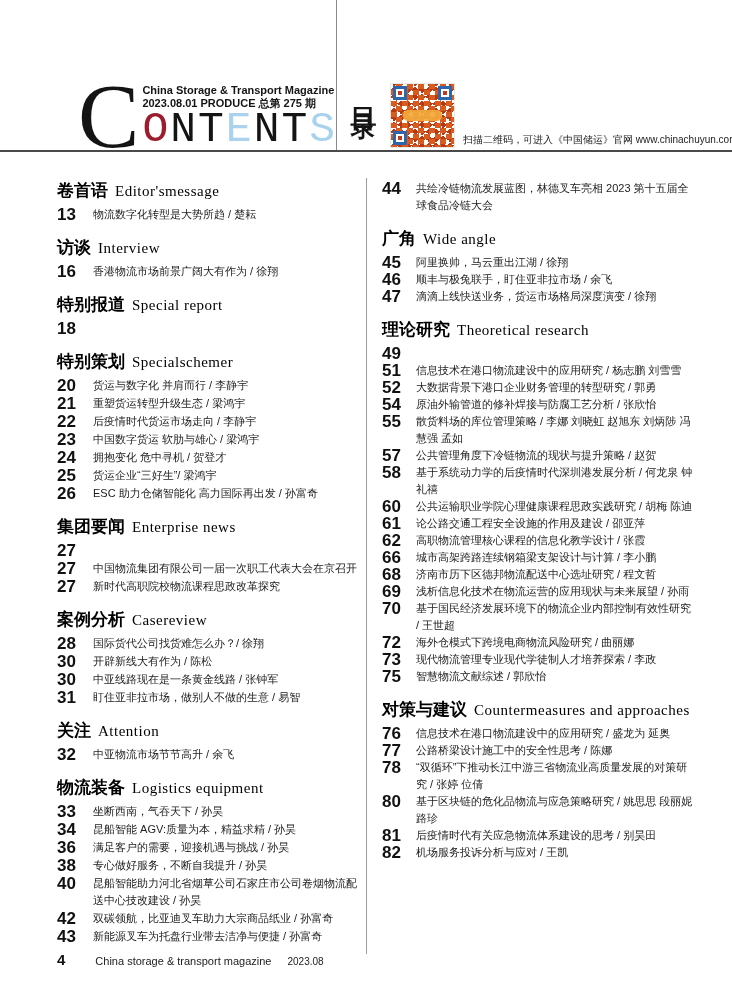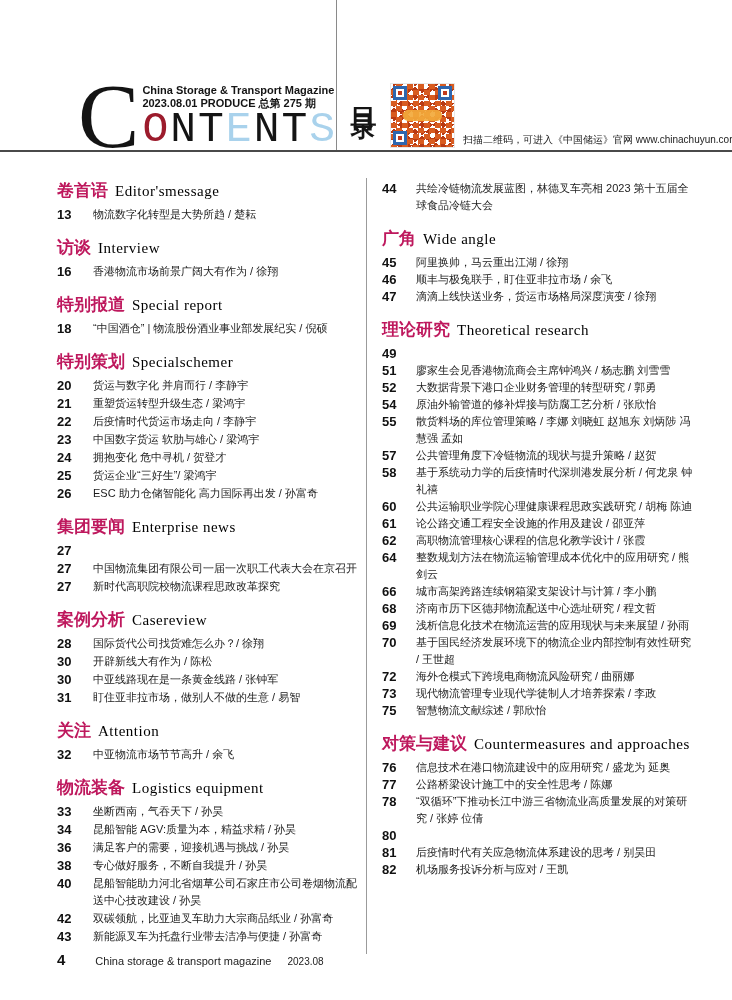--- a/index.html
+++ b/index.html
@@ -35,24 +35,24 @@
   .finder.bl{left:2px;bottom:2px;}
   .qr-logo{position:absolute;left:12px;top:26px;width:39px;height:11px;background:#f2a93b;border-radius:5px;opacity:.92;}
   .qr-caption{position:absolute;left:463px;top:133px;font-size:10px;color:#222;white-space:nowrap;}
   
   .col{position:absolute;top:180px;}
   #col-left{left:57px;width:303px;}
   #col-right{left:382px;width:312px;}
   .col-divider{position:absolute;left:366px;top:178px;width:1px;height:776px;background:#9b9b9b;}
   .sec-head{margin:14px 0 4px;white-space:nowrap;line-height:21px;}
   .toc-section:first-child .sec-head{margin-top:0;}
-  .sec-zh{font-size:17px;font-weight:bold;color:#be185d;}
+  .sec-zh{font-size:17px;font-weight:bold;color:#000000;}
   .sec-en{font-family:"Liberation Serif", serif;font-size:15px;color:#000000;margin-left:7px;letter-spacing:.5px;}
   .item{display:flex;font-size:11px;line-height:17px;margin:0 0 1px;}
-  .item .num{flex:none;width:36px;font-weight:bold;font-size:13px;color:#111;}
+  .item .num{flex:none;width:36px;font-weight:bold;font-size:17px;color:#111;}
   .item .txt{flex:1;color:#1c1c1c;}
   #col-right .item{margin-bottom:0;}
   #col-right .item .num{width:34px;}
   
   .footer{position:absolute;left:57px;top:951px;display:flex;align-items:baseline;}
   .page-num{font-size:15px;font-weight:bold;color:#111;}
   .foot-mag{font-size:11px;color:#222;margin-left:30px;}
   .foot-date{font-size:10px;color:#222;margin-left:16px;}
 </style>
 </head>
@@ -94,21 +94,20 @@
         <div class="sec-head"><span class="sec-zh">访谈</span><span class="sec-en">Interview</span></div>
         <div class="item">
           <span class="num">16</span>
           <span class="txt">香港物流市场前景广阔大有作为 / 徐翔</span>
         </div>
       </section>
       <section class="toc-section">
         <div class="sec-head"><span class="sec-zh">特别报道</span><span class="sec-en">Special report</span></div>
         <div class="item">
           <span class="num">18</span>
-          <span class="txt">“中国酒仓” | 物流股份酒业事业部发展纪实 / 倪硕</span>
         </div>
       </section>
       <section class="toc-section">
         <div class="sec-head"><span class="sec-zh">特别策划</span><span class="sec-en">Specialschemer</span></div>
         <div class="item">
           <span class="num">20</span>
           <span class="txt">货运与数字化 并肩而行 / 李静宇</span>
         </div>
         <div class="item">
           <span class="num">21</span>
@@ -230,21 +229,21 @@
           <span class="txt">滴滴上线快送业务，货运市场格局深度演变 / 徐翔</span>
         </div>
       </section>
       <section class="toc-section">
         <div class="sec-head"><span class="sec-zh">理论研究</span><span class="sec-en">Theoretical research</span></div>
         <div class="item">
           <span class="num">49</span>
         </div>
         <div class="item">
           <span class="num">51</span>
-          <span class="txt">廖家生会见香港物流商会主席钟鸿兴 / 杨志鹏 刘雪雪</span>
+          <span class="txt">信息技术在港口物流建设中的应用研究 / 杨志鹏 刘雪雪</span>
         </div>
         <div class="item">
           <span class="num">52</span>
           <span class="txt">大数据背景下港口企业财务管理的转型研究 / 郭勇</span>
         </div>
         <div class="item">
           <span class="num">54</span>
           <span class="txt">原油外输管道的修补焊接与防腐工艺分析 / 张欣怡</span>
         </div>
         <div class="item">
@@ -265,24 +264,20 @@
         </div>
         <div class="item">
           <span class="num">61</span>
           <span class="txt">论公路交通工程安全设施的作用及建设 / 邵亚萍</span>
         </div>
         <div class="item">
           <span class="num">62</span>
           <span class="txt">高职物流管理核心课程的信息化教学设计 / 张霞</span>
         </div>
         <div class="item">
-          <span class="num">64</span>
-          <span class="txt">整数规划方法在物流运输管理成本优化中的应用研究 / 熊剑云</span>
-        </div>
-        <div class="item">
           <span class="num">66</span>
           <span class="txt">城市高架跨路连续钢箱梁支架设计与计算 / 李小鹏</span>
         </div>
         <div class="item">
           <span class="num">68</span>
           <span class="txt">济南市历下区德邦物流配送中心选址研究 / 程文哲</span>
         </div>
         <div class="item">
           <span class="num">69</span>
           <span class="txt">浅析信息化技术在物流运营的应用现状与未来展望 / 孙雨</span>
@@ -313,20 +308,21 @@
         <div class="item">
           <span class="num">77</span>
           <span class="txt">公路桥梁设计施工中的安全性思考 / 陈娜</span>
         </div>
         <div class="item">
           <span class="num">78</span>
           <span class="txt">“双循环”下推动长江中游三省物流业高质量发展的对策研究 / 张婷 位倩</span>
         </div>
         <div class="item">
           <span class="num">80</span>
+          <span class="txt">基于区块链的危化品物流与应急策略研究 / 姚思思 段丽妮 路珍</span>
         </div>
         <div class="item">
           <span class="num">81</span>
           <span class="txt">后疫情时代有关应急物流体系建设的思考 / 别昊田</span>
         </div>
         <div class="item">
           <span class="num">82</span>
           <span class="txt">机场服务投诉分析与应对 / 王凯</span>
         </div>
       </section>

